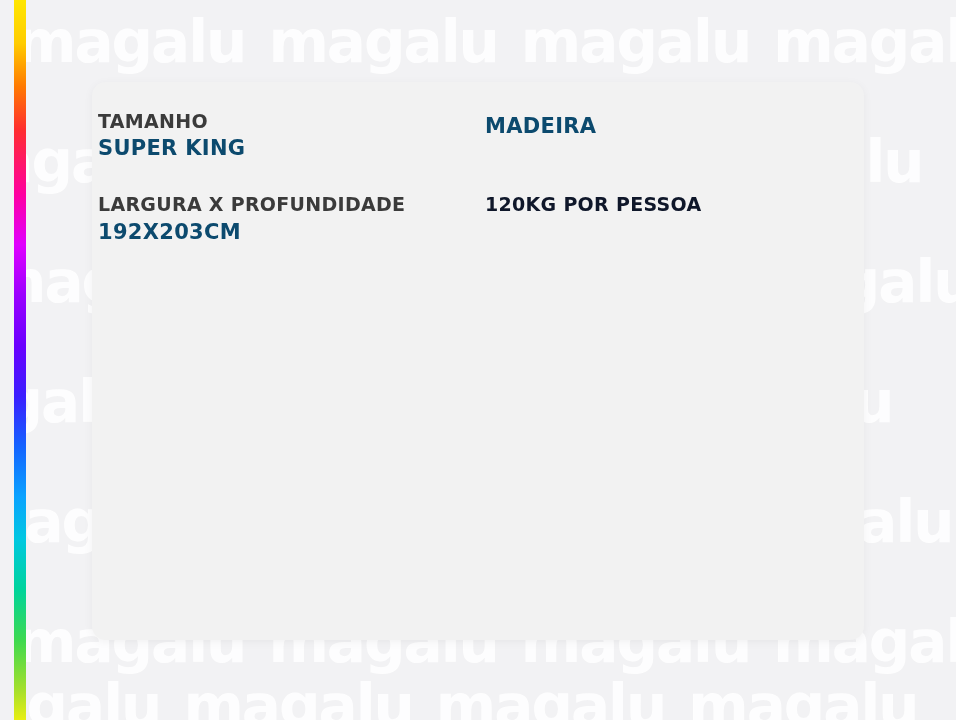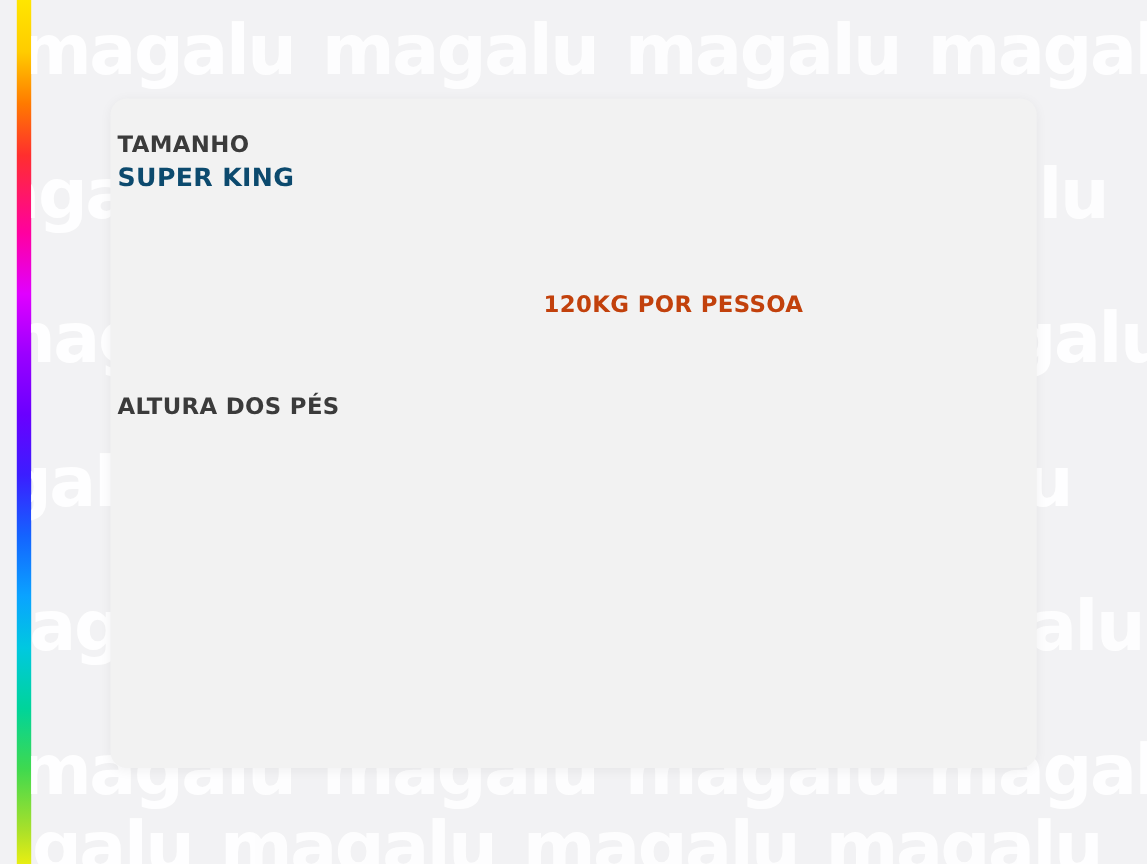--- a/index.html
+++ b/index.html
@@ -87,20 +87,21 @@
 
   #spec-grid {
     position: absolute;
     left: 98px;
     top: 110px;
     width: 620px;
     display: grid;
     grid-template-columns: 355px 265px;
     grid-auto-rows: min-content;
     row-gap: 62px;
+    gap: 32px;
   }
 
   .spec-block {
     display: block;
   }
 
   .spec-label {
     font-family: "DejaVu Sans", sans-serif;
     font-weight: 700;
     font-size: 19px;
@@ -116,22 +117,21 @@
     font-weight: 700;
     font-size: 21px;
     letter-spacing: 0.3px;
     line-height: 1.18;
     color: #0c4a6e;
     text-transform: uppercase;
     margin: 4px 0 0 0;
   }
 
   .spec-block.no-value .spec-label {
-    color: #c2410c;
-    margin-top: 20px;
+    color: #0f172a;
   }
 </style>
 </head>
 <body>
 
 <div id="stage">
 
   <div id="rainbow-bar"></div>
 
   <div id="watermark-layer">
@@ -147,28 +147,30 @@
   <div id="info-card"></div>
 
   <div id="spec-grid">
 
     <div class="spec-block">
       <p class="spec-label">TAMANHO</p>
       <p class="spec-value">SUPER KING</p>
     </div>
 
     <div class="spec-block">
+      <p class="spec-value">MADEIRA</p>
     </div>
 
     <div class="spec-block">
+      <p class="spec-label">LARGURA X PROFUNDIDADE</p>
+      <p class="spec-value">192X203CM</p>
     </div>
 
     <div class="spec-block no-value">
       <p class="spec-label">120KG POR PESSOA</p>
     </div>
 
     <div class="spec-block">
-      <p class="spec-label">ALTURA DOS PÉS</p>
     </div>
 
 
   </div>
 </div>
 
 </body></html>

